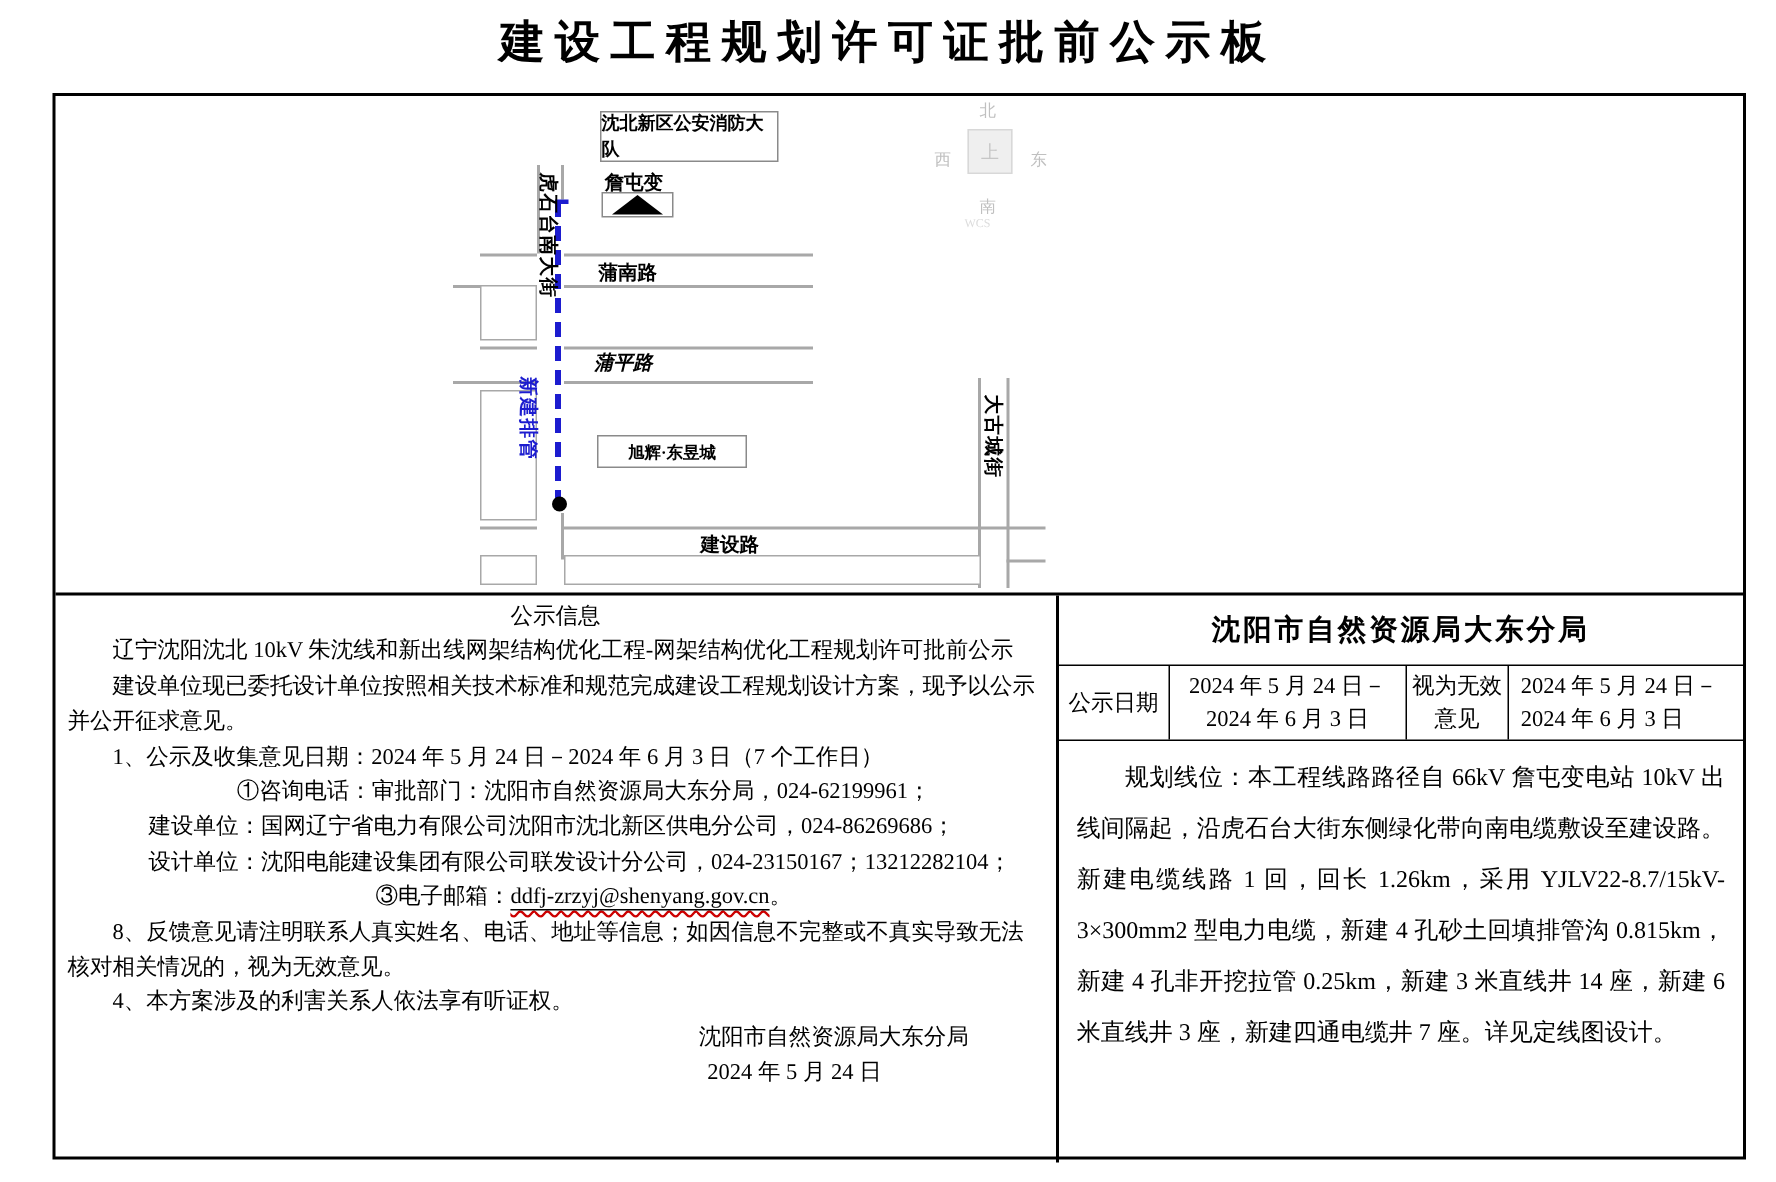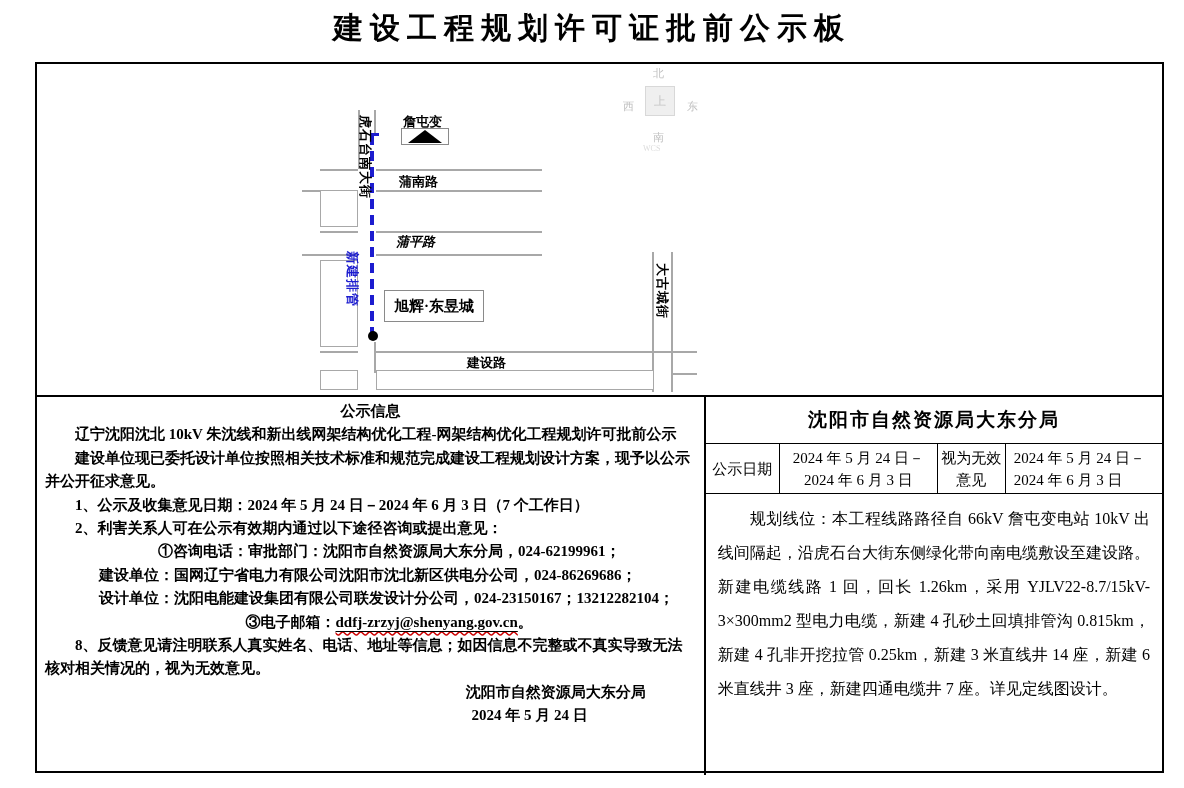--- a/index.html
+++ b/index.html
@@ -41,21 +41,21 @@
   #cmp-box{position:absolute;left:608px;top:22px;width:30px;height:30px;
     background:#efefef;border:1px solid #d8d8d8;box-sizing:border-box;
     text-align:center;line-height:28px;font-size:12px;color:#c6c6c6;}
   #cmp-cap{color:#dcdcdc;font-size:8px;}
 
   
   #bottom{position:absolute;left:0;top:333px;width:100%;height:378px;display:flex;}
 
   
   #notice{width:670px;height:100%;border-right:2px solid #000;box-sizing:border-box;
-    padding:3px 8px 0 8px;font-size:15px;line-height:23.4px;overflow:hidden;font-weight:bold;}
+    padding:3px 8px 0 8px;font-size:15px;line-height:23.4px;overflow:hidden;}
   #notice p{margin:0;}
   .center{text-align:center;}
   .ind2{text-indent:2em;}
   .inda{padding-left:2.5em;text-align:center;}
   .indb{padding-left:3.6em;}
   .sig{text-align:right;padding-right:50px;}
   .sigdate{text-align:right;padding-right:108px;}
   #email-link{text-decoration:underline wavy #cc0000;text-underline-offset:4px;}
   #email-link .inner{text-decoration:underline;}
 
@@ -109,52 +109,53 @@
     <div class="blk" style="left:283px;top:126px;width:38px;height:37px;"></div>
     <div class="blk" style="left:283px;top:196px;width:38px;height:87px;"></div>
     <div class="blk" style="left:283px;top:306px;width:38px;height:20px;"></div>
     <div class="blk" style="left:339px;top:306px;width:278px;height:20px;"></div>
 
     <div id="pipe-bend"></div>
     <div id="pipe-line"></div>
     <div id="pipe-dot"></div>
     <div class="t vroad" id="pipe-label" style="left:285px;top:206px;width:60px;">新建排管</div>
 
+    <div class="mapbox" style="left:363px;top:10px;width:119px;height:34px;">沈北新区公安消防大队</div>
     <div class="t roadlabel" style="left:366px;top:49px;">詹屯变</div>
     <div id="sub-box">
       <div id="sub-tri"></div>
     </div>
     <div class="t vroad" style="left:288px;top:82px;width:80px;">虎石台南大街</div>
     <div class="t roadlabel" style="left:362px;top:109px;">蒲南路</div>
     <div class="t roadlabel" style="left:359px;top:169px;font-style:italic;">蒲平路</div>
     <div class="t roadlabel" style="left:430px;top:290px;">建设路</div>
     <div class="t vroad" style="left:595px;top:218px;width:60px;">大古城街</div>
-    <div class="mapbox" style="left:347px;top:226px;width:100px;height:32px;font-size:15px;">旭辉·东昱城</div>
+    <div class="mapbox" style="left:361px;top:226px;width:100px;height:22px;font-size:11px;">旭辉·东昱城</div>
 
     <div class="t cmp" style="left:616px;top:2px;">北</div>
     <div class="t cmp" style="left:586px;top:35px;">西</div>
     <div id="cmp-box">上</div>
     <div class="t cmp" style="left:650px;top:35px;">东</div>
     <div class="t cmp" style="left:616px;top:66px;">南</div>
     <div class="t" id="cmp-cap" style="left:606px;top:80px;">WCS</div>
   </div>
 
   <div id="bottom">
 
     <div id="notice">
       <p class="center">公示信息</p>
       <p class="ind2">辽宁沈阳沈北 10kV 朱沈线和新出线网架结构优化工程-网架结构优化工程规划许可批前公示</p>
       <p class="ind2">建设单位现已委托设计单位按照相关技术标准和规范完成建设工程规划设计方案，现予以公示并公开征求意见。</p>
       <p class="ind2">1、公示及收集意见日期：2024 年 5 月 24 日－2024 年 6 月 3 日（7 个工作日）</p>
-      <p class="ind2">2、利害关系人可在公示有效期内通过以下途径咨询或提出意见：</p>
       <p class="inda">①咨询电话：审批部门：沈阳市自然资源局大东分局，024-62199961；</p>
       <p class="indb">建设单位：国网辽宁省电力有限公司沈阳市沈北新区供电分公司，024-86269686；</p>
       <p class="indb">设计单位：沈阳电能建设集团有限公司联发设计分公司，024-23150167；13212282104；</p>
       <p class="inda"><span>③电子邮箱：</span><span id="email-link"><span class="inner">ddfj-zrzyj@shenyang.gov.cn</span></span><span>。</span></p>
       <p class="ind2">8、反馈意见请注明联系人真实姓名、电话、地址等信息；如因信息不完整或不真实导致无法核对相关情况的，视为无效意见。</p>
+      <p class="ind2">4、本方案涉及的利害关系人依法享有听证权。</p>
       <p class="sig">沈阳市自然资源局大东分局</p>
       <p class="sigdate">2024 年 5 月 24 日</p>
     </div>
 
     <div id="bureau">
       <div id="bureau-header">沈阳市自然资源局大东分局</div>
 
 
       <div class="trow" id="row-dates">
         <div class="cell" style="width:74px;">公示日期</div>

